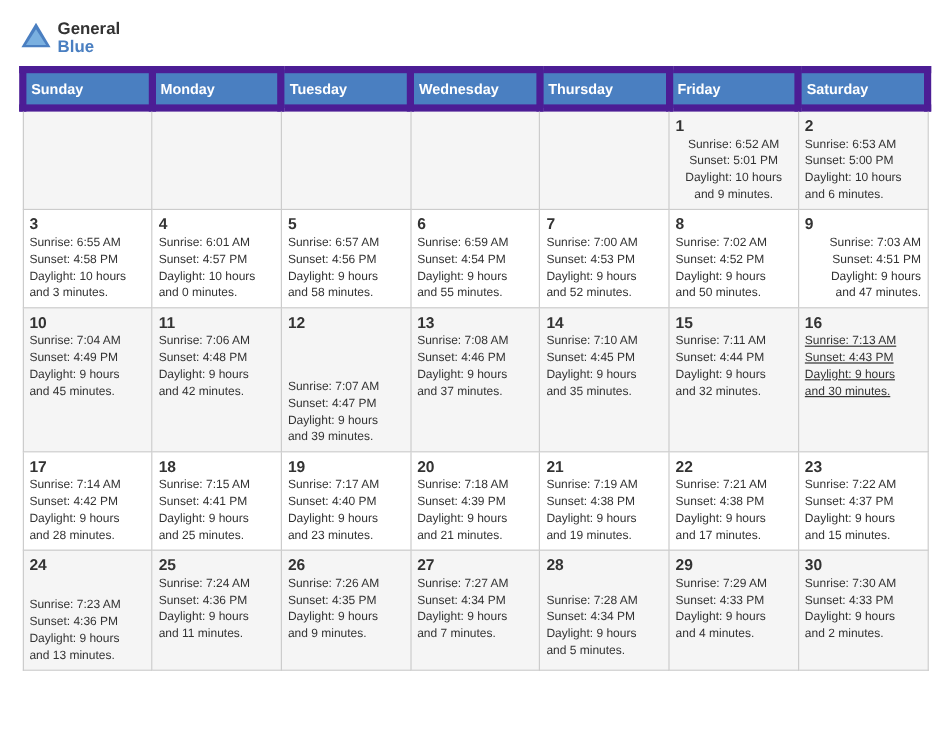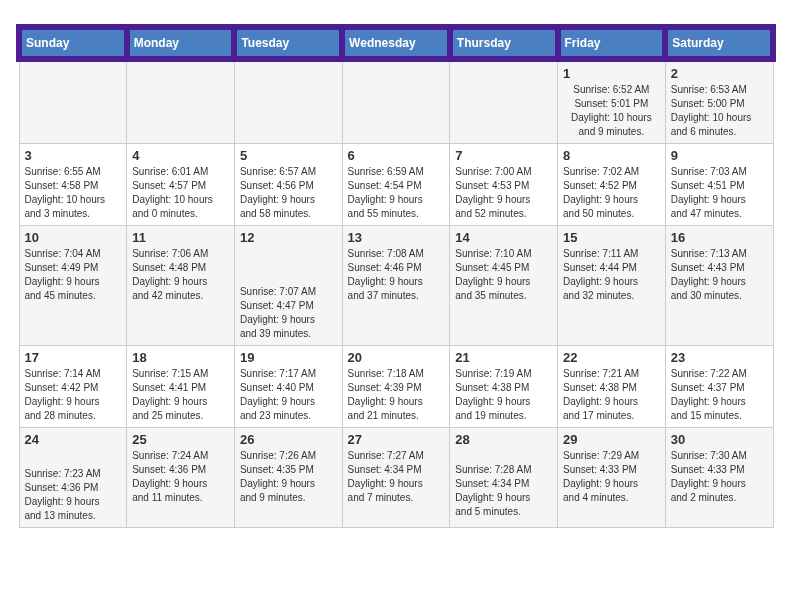--- a/index.html
+++ b/index.html
@@ -98,20 +98,30 @@
       background-color: #ffffff;
     }
     td.empty {
       background-color: inherit;
     }
   </style>
 </head>
 <body>
 
 <div class="header-area">
+  <div class="logo">
+    <svg class="logo-icon" viewBox="0 0 30 30">
+      <polygon points="15,2 28,24 2,24" fill="#4a7fc1"></polygon>
+      <polygon points="15,8 24,22 6,22" fill="#7ab0e0"></polygon>
+    </svg>
+    <div class="logo-text">
+      <span class="logo-general">General</span>
+      <span class="logo-blue">Blue</span>
+    </div>
+  </div>
 </div>
 
 <table>
   <thead>
     <tr id="weekday-header">
     <th>Sunday</th>
         <th>Monday</th>
         <th>Tuesday</th>
         <th>Wednesday</th>
         <th>Thursday</th>
@@ -179,21 +189,21 @@
         </td>
         <td class="has-data">
           <span class="day-number">8</span>
           <div class="day-info" style="white-space: pre-line;">Sunrise: 7:02 AM
 Sunset: 4:52 PM
 Daylight: 9 hours
 and 50 minutes.</div>
         </td>
         <td class="has-data">
           <span class="day-number">9</span>
-          <div class="day-info" style="white-space: pre-line;">Sunrise: 7:03 AM
+          <div class="day-info" style="white-space: pre-line; text-align: right;">Sunrise: 7:03 AM
 Sunset: 4:51 PM
 Daylight: 9 hours
 and 47 minutes.</div>
         </td>
       </tr>
       <tr>
         <td class="has-data">
           <span class="day-number">10</span>
           <div class="day-info" style="white-space: pre-line;">Sunrise: 7:04 AM
 Sunset: 4:49 PM
@@ -230,21 +240,21 @@
         </td>
         <td class="has-data">
           <span class="day-number">15</span>
           <div class="day-info" style="white-space: pre-line;">Sunrise: 7:11 AM
 Sunset: 4:44 PM
 Daylight: 9 hours
 and 32 minutes.</div>
         </td>
         <td class="has-data">
           <span class="day-number">16</span>
-          <div class="day-info" style="white-space: pre-line;">Sunrise: 7:13 AM
+          <div class="day-info" style="white-space: pre-line; text-decoration: underline;">Sunrise: 7:13 AM
 Sunset: 4:43 PM
 Daylight: 9 hours
 and 30 minutes.</div>
         </td>
       </tr>
       <tr>
         <td class="has-data">
           <span class="day-number">17</span>
           <div class="day-info" style="white-space: pre-line;">Sunrise: 7:14 AM
 Sunset: 4:42 PM

